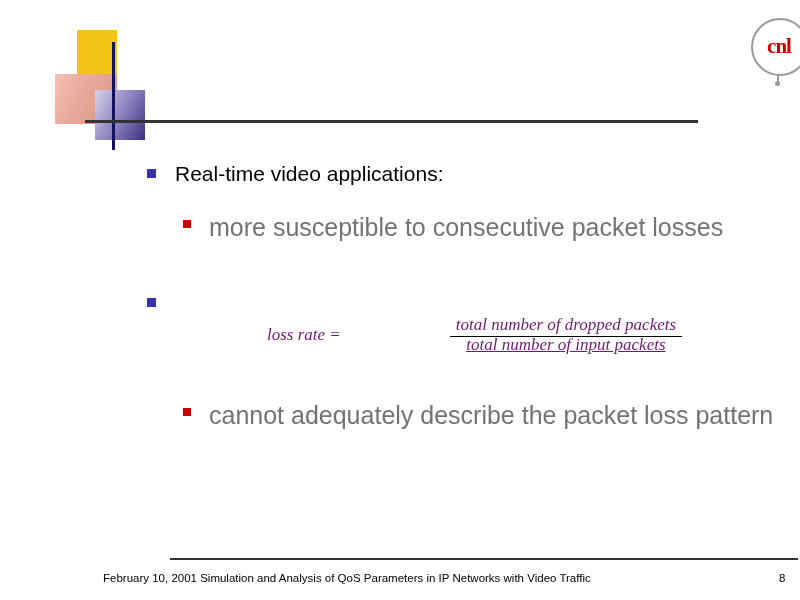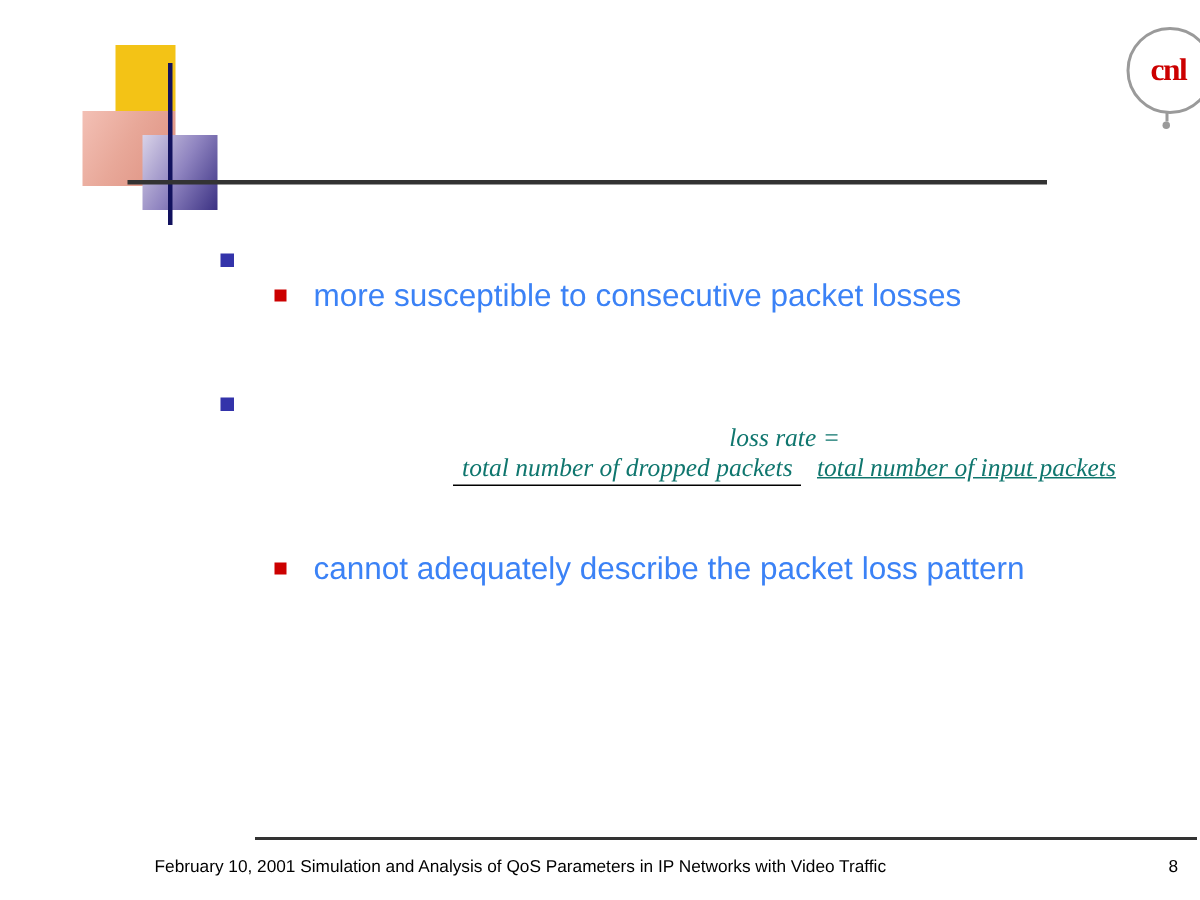--- a/index.html
+++ b/index.html
@@ -153,22 +153,22 @@
     position: absolute;
     left: 2px;
     top: 9px;
     width: 9px;
     height: 9px;
     background: #3333aa;
   }
   .bullet-l2 {
     position: relative;
     padding-left: 64px;
-    font-size: 21px;
-    color: #3b82f6;
+    font-size: 25px;
+    color: #737373;
     line-height: 1.35;
   }
   .bullet-l2 .marker {
     position: absolute;
     left: 38px;
     top: 9px;
     width: 8px;
     height: 8px;
     background: #cc0000;
   }
@@ -178,22 +178,21 @@
 
   
   .formula {
     display: flex;
     align-items: center;
     justify-content: flex-start;
     padding-left: 122px;
     font-family: "Liberation Serif", serif;
     font-style: italic;
     font-size: 17px;
-    color: #0f766e;
-    flex-direction: column;
+    color: #701a75;
   }
   .formula .lhs {
     white-space: nowrap;
     padding-right: 6px;
   }
   .formula .frac {
     display: inline-block;
     text-align: center;
   }
   .formula .num {
@@ -249,20 +248,21 @@
     <div class="stem"></div>
     <div class="dot"></div>
   </div>
 
   <div class="title-rule"></div>
 
   <div class="body">
 
     <div class="bullet-l1">
       <span class="marker"></span>
+      <span>Real-time video applications:</span>
     </div>
 
     <div class="spacer-b"></div>
 
     <div class="bullet-l2">
       <span class="marker"></span>
       <span>more susceptible to consecutive packet losses</span>
     </div>
 
     <div class="spacer-a"></div>

